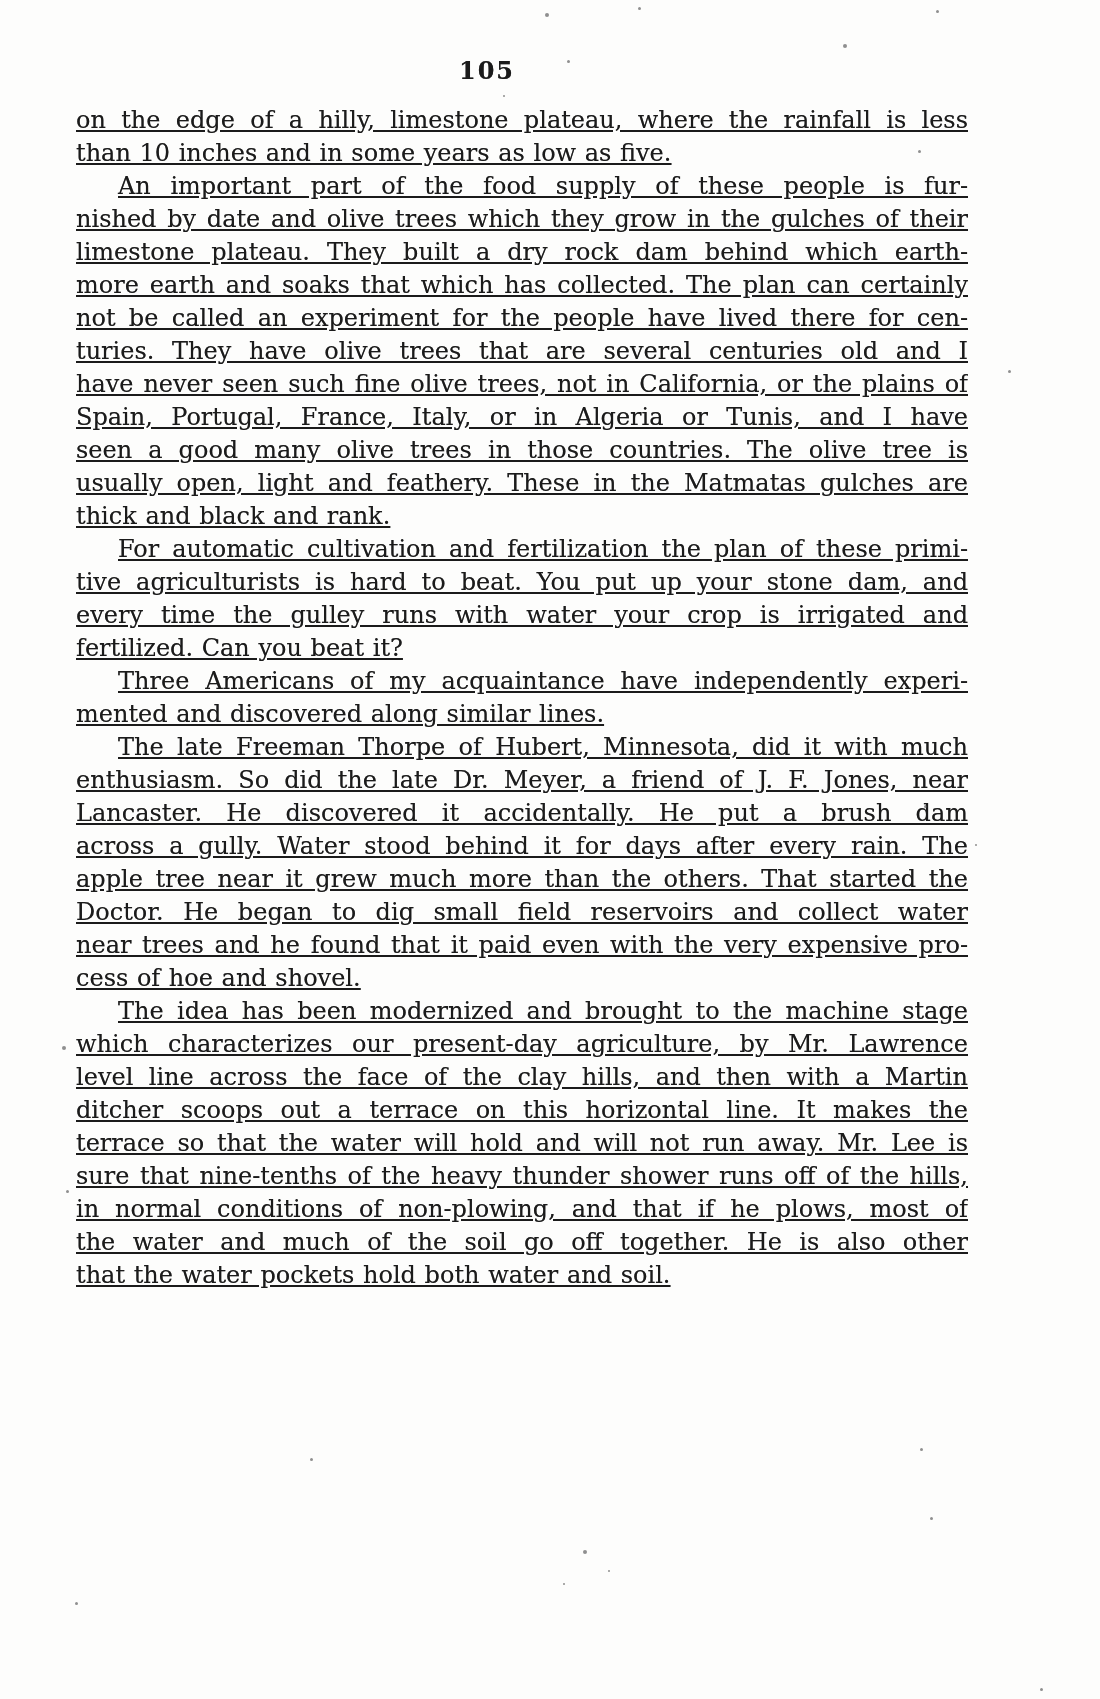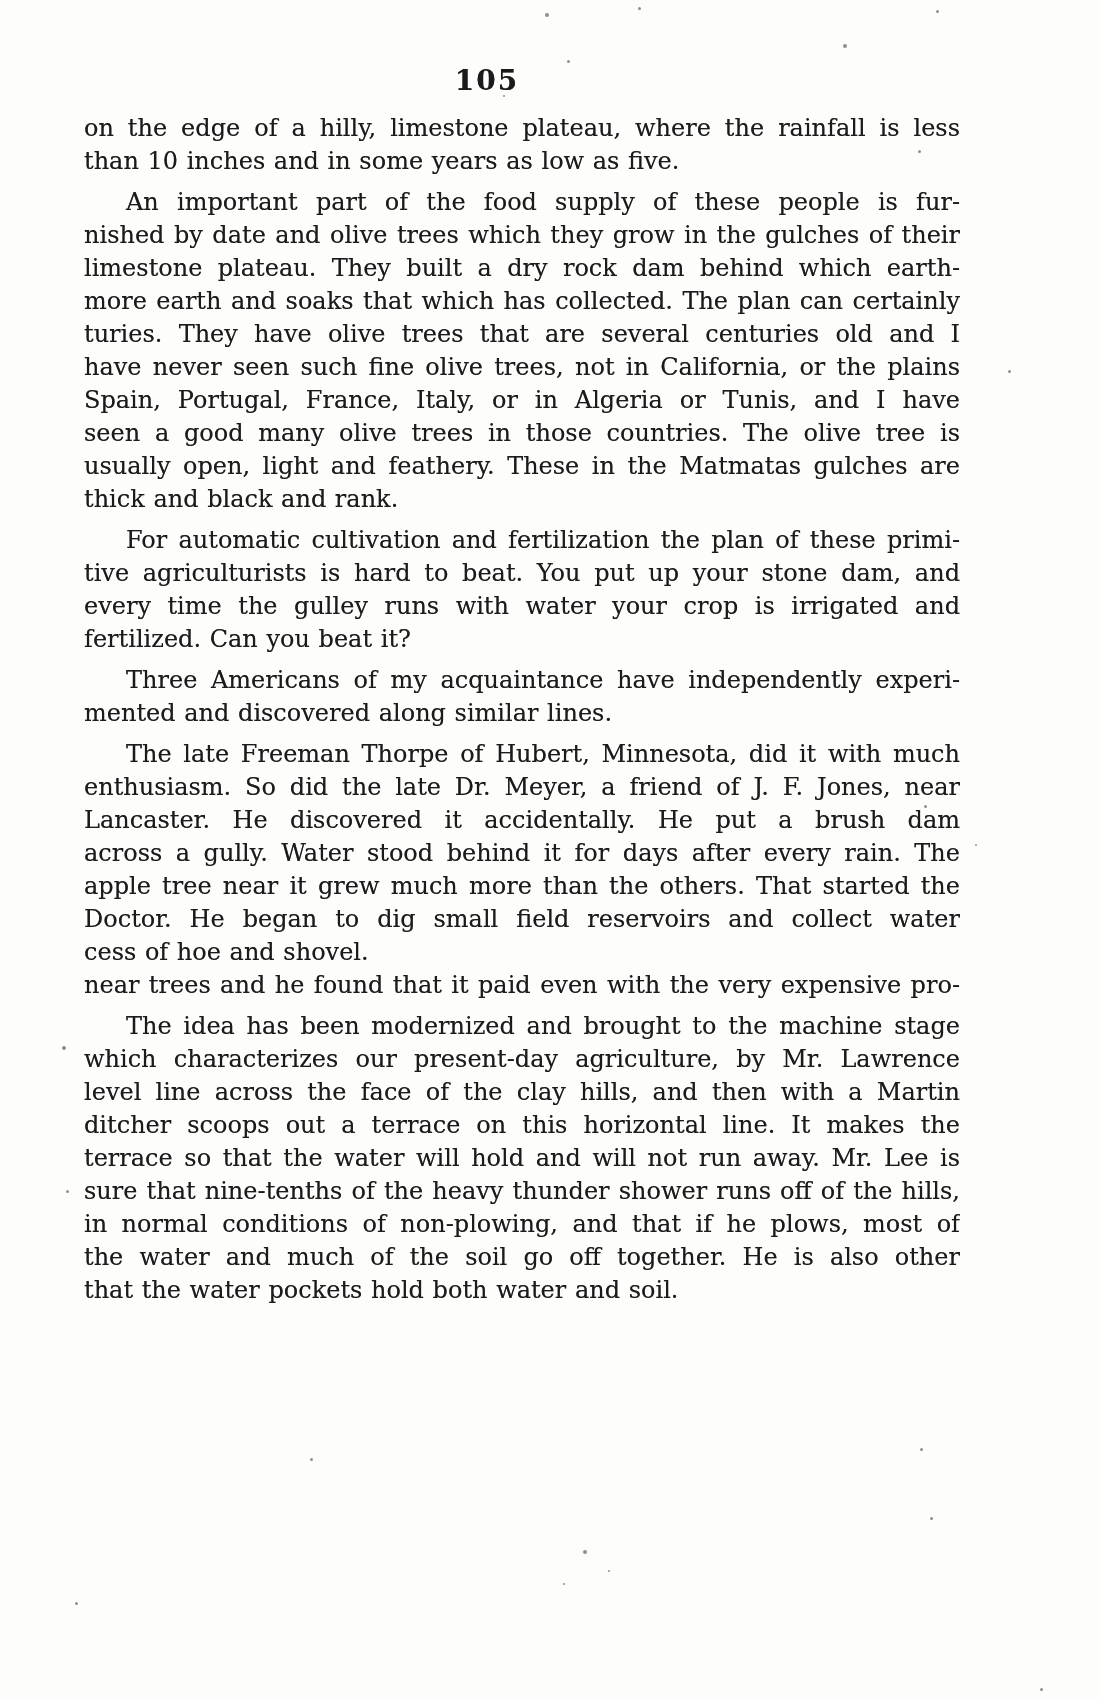--- a/index.html
+++ b/index.html
@@ -15,35 +15,35 @@
     overflow: hidden;
     font-family: "DejaVu Serif", "Liberation Serif", serif;
     color: var(--ink, #1b1b1b);
   }
   .pagenum {
     position: absolute;
     top: 56px;
     left: 76px;
     width: 822px;
     text-align: center;
-    font-size: 28px;
+    font-size: 24px;
     font-weight: 700;
     letter-spacing: 2px;
     text-shadow: 0 0 0.6px rgba(0,0,0,0.55);
-    margin-top: 8px;
   }
   .text-block {
     position: absolute;
     top: 104px;
     left: 76px;
     width: 892px;
   }
   .paragraph {
-    margin: 8px;
+    margin: 0;
     padding: 0;
+    text-decoration: underline;
   }
   .line {
     font-size: 24px;
     line-height: 33px;
     height: 33px;
     overflow: hidden;
     text-align: justify;
     text-align-last: justify;
     text-shadow: 0 0 0.6px rgba(0,0,0,0.5);
     word-spacing: 1px;
@@ -70,20 +70,21 @@
   <div class="text-block">
       <div class="paragraph">
         <div class="line">on the edge of a hilly, limestone plateau, where the rainfall is less</div>
         <div class="line flush">than 10 inches and in some years as low as five.</div>
       </div>
       <div class="paragraph">
         <div class="line indent">An important part of the food supply of these people is fur-</div>
         <div class="line">nished by date and olive trees which they grow in the gulches of their</div>
         <div class="line">limestone plateau.  They built a dry rock dam behind which earth-</div>
         <div class="line">more earth and soaks that which has collected.  The plan can certainly</div>
+        <div class="line">not be called an experiment for the people have lived there for cen-</div>
         <div class="line">turies.  They have olive trees that are several centuries old and I</div>
         <div class="line">have never seen such fine olive trees, not in California, or the plains of</div>
         <div class="line">Spain, Portugal, France, Italy, or in Algeria or Tunis, and I have</div>
         <div class="line">seen a good many olive trees in those countries.  The olive tree is</div>
         <div class="line">usually open, light and feathery.  These in the Matmatas gulches are</div>
         <div class="line flush">thick and black and rank.</div>
       </div>
       <div class="paragraph">
         <div class="line indent">For automatic cultivation and fertilization the plan of these primi-</div>
         <div class="line">tive agriculturists is hard to beat.  You put up your stone dam, and</div>
@@ -94,22 +95,22 @@
         <div class="line indent">Three Americans of my acquaintance have independently experi-</div>
         <div class="line flush">mented and discovered along similar lines.</div>
       </div>
       <div class="paragraph">
         <div class="line indent">The late Freeman Thorpe of Hubert, Minnesota, did it with much</div>
         <div class="line">enthusiasm.  So did the late Dr. Meyer, a friend of J. F. Jones, near</div>
         <div class="line">Lancaster.  He discovered it accidentally.  He put a brush dam</div>
         <div class="line">across a gully.  Water stood behind it for days after every rain.  The</div>
         <div class="line">apple tree near it grew much more than the others.  That started the</div>
         <div class="line">Doctor.  He began to dig small field reservoirs and collect water</div>
+        <div class="line">near trees and he found that it paid even with the very expensive pro-</div>
         <div class="line flush">cess of hoe and shovel.</div>
-        <div class="line">near trees and he found that it paid even with the very expensive pro-</div>
       </div>
       <div class="paragraph">
         <div class="line indent">The idea has been modernized and brought to the machine stage</div>
         <div class="line">which characterizes our present-day agriculture, by Mr. Lawrence</div>
         <div class="line">level line across the face of the clay hills, and then with a Martin</div>
         <div class="line">ditcher scoops out a terrace on this horizontal line.  It makes the</div>
         <div class="line">terrace so that the water will hold and will not run away.  Mr. Lee is</div>
         <div class="line">sure that nine-tenths of the heavy thunder shower runs off of the hills,</div>
         <div class="line">in normal conditions of non-plowing, and that if he plows, most of</div>
         <div class="line">the water and much of the soil go off together.  He is also other</div>

